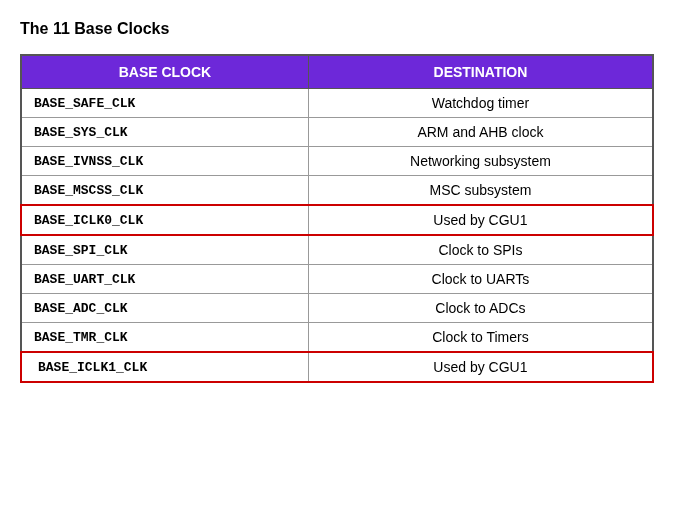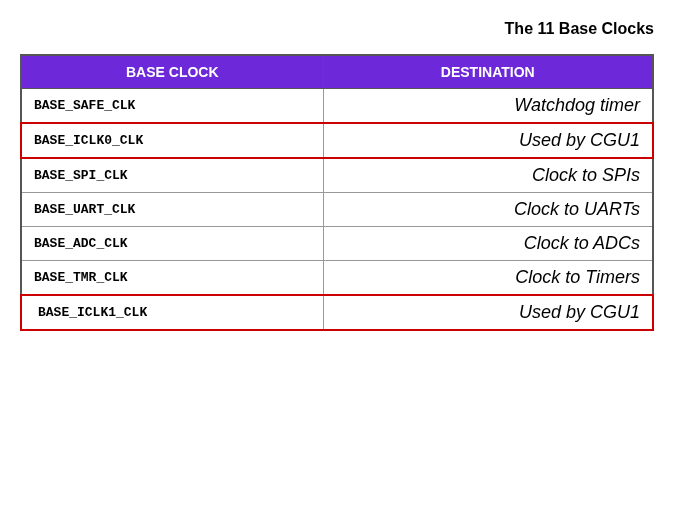--- a/index.html
+++ b/index.html
@@ -18,21 +18,21 @@
       padding: 20px;
       width: 674px;
       min-height: 506px;
     }
 
     .page-container {
       width: 640px;
     }
 
     .page-title {
-      text-align: right;
+      text-align: left;
       font-weight: bold;
       font-size: 16px;
       margin-bottom: 16px;
       color: #000;
     }
 
     .clock-table {
       width: 100%;
       border-collapse: collapse;
       border: 2px solid #555;
@@ -54,42 +54,53 @@
       color: #000;
     }
 
     .clock-table tbody tr td:first-child {
       font-weight: bold;
       font-family: 'Courier New', monospace;
       font-size: 13px;
     }
 
     .clock-table tbody tr td:last-child {
-      text-align: right;
-      font-size: 18px;
-      font-style: italic;
+      text-align: center;
+      font-size: 14px;
     }
   </style>
 </head>
 <body>
 
 <div class="page-container">
   <h1 class="page-title">The 11 Base Clocks</h1>
 
   <table class="clock-table">
     <thead>
       <tr>
         <th>BASE CLOCK</th>
         <th>DESTINATION</th>
       </tr>
     </thead>
     <tbody id="table-body">
     <tr>
           <td>BASE_SAFE_CLK</td>
           <td>Watchdog timer</td>
+        </tr>
+        <tr>
+          <td>BASE_SYS_CLK</td>
+          <td>ARM and AHB clock</td>
+        </tr>
+        <tr>
+          <td>BASE_IVNSS_CLK</td>
+          <td>Networking subsystem</td>
+        </tr>
+        <tr>
+          <td>BASE_MSCSS_CLK</td>
+          <td>MSC subsystem</td>
         </tr>
         <tr style="outline: rgb(204, 0, 0) solid 2px; outline-offset: -1px;">
           <td style="border-top: 2px solid rgb(204, 0, 0); border-bottom: 2px solid rgb(204, 0, 0); border-left: 2px solid rgb(204, 0, 0);">BASE_ICLK0_CLK</td>
           <td style="border-top: 2px solid rgb(204, 0, 0); border-bottom: 2px solid rgb(204, 0, 0); border-right: 2px solid rgb(204, 0, 0);">Used by CGU1</td>
         </tr>
         <tr>
           <td>BASE_SPI_CLK</td>
           <td>Clock to SPIs</td>
         </tr>
         <tr>

